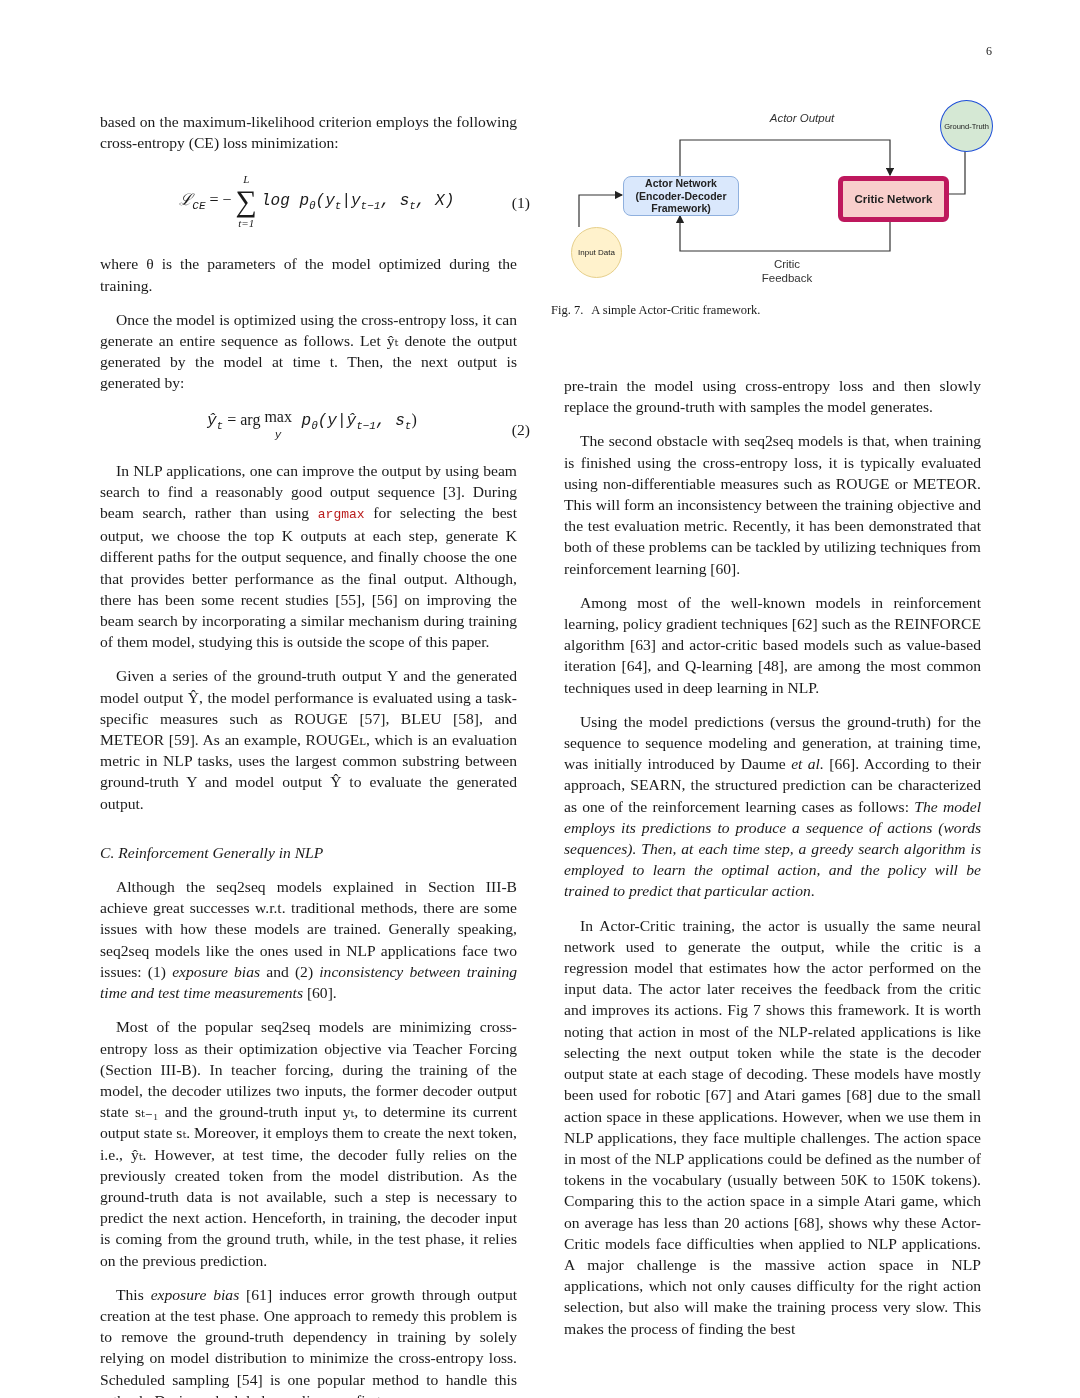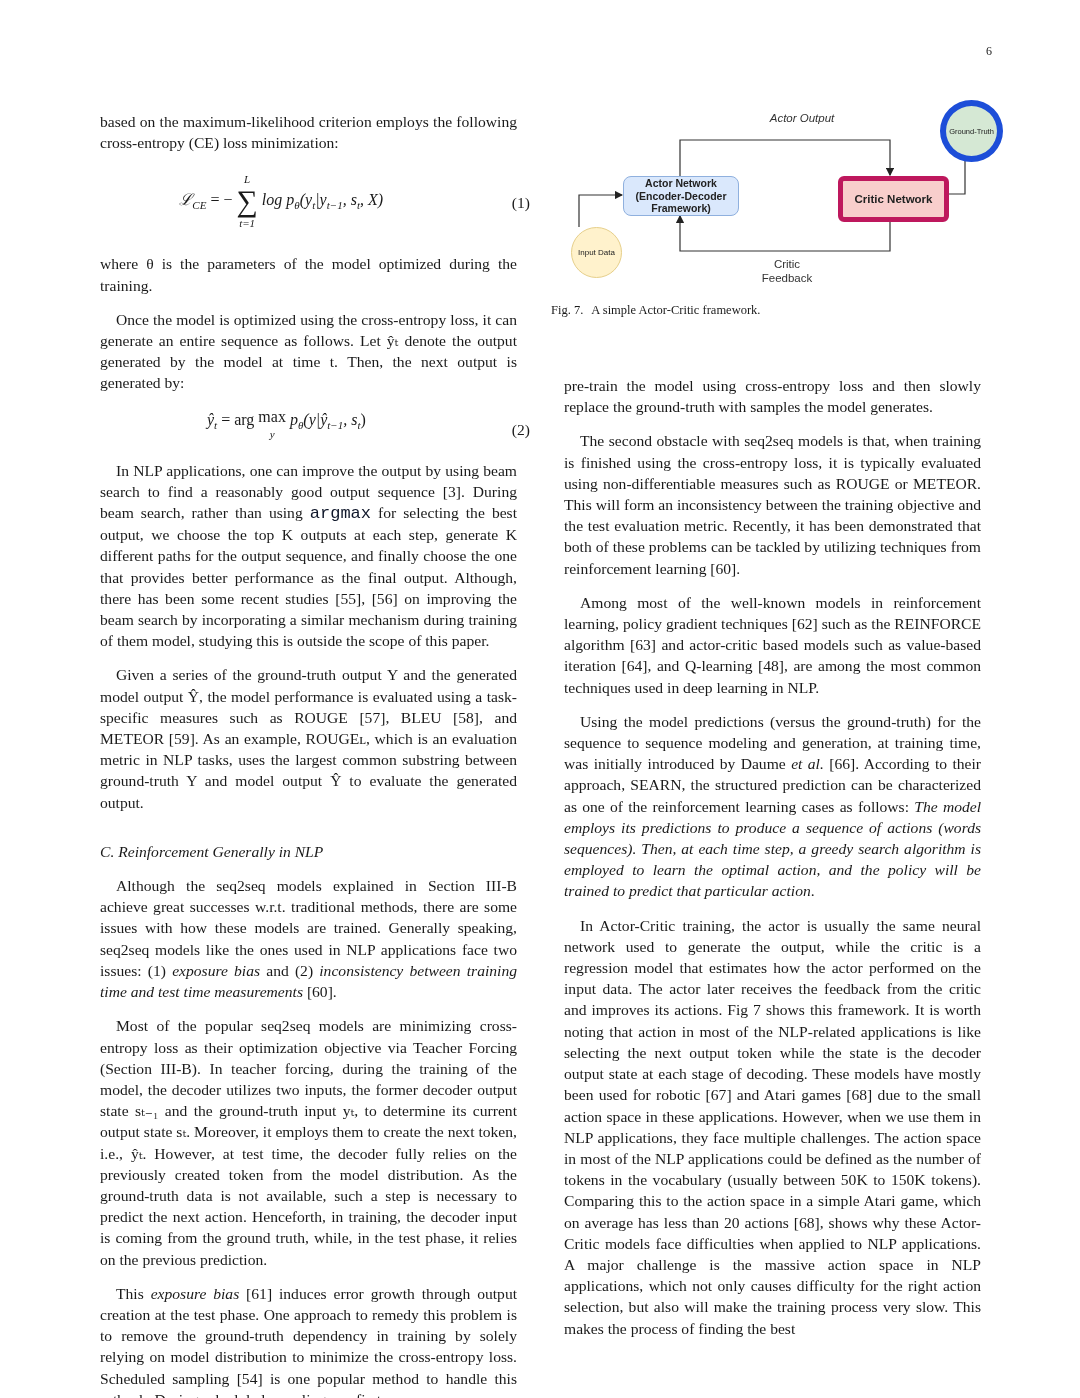--- a/index.html
+++ b/index.html
@@ -8,37 +8,37 @@
   .page-number { position:absolute; top:44px; left:986px; font-size:12px; }
   .col { position:absolute; width:443px; font-size:15.6px; line-height:21.2px; text-align:justify; hyphens:manual; }
   .col-left { left:87px; top:98px; }
   .col-right { left:551px; top:362px; }
   p { margin:13px; }
   .indent { text-indent:16px; }
   .eq { position:relative; height:auto; text-align:center; font-style:normal; }
   .eq-num { position:absolute; right:0; top:50%; transform:translateY(-50%); }
   .eq1 { height:74px; margin:2px 0 4px 0; }
   .eq2 { height:40px; margin:4px 0 6px 0; }
-  .math { font-style:italic; }
+  .math { font-style:italic;font-family:Liberation Mono, monospace; }
   .sumwrap { display:inline-block; text-align:center; vertical-align:middle; line-height:14px; }
   .sumwrap .lim { font-size:11px; font-style:italic; display:block; }
   .sumwrap .sig { font-size:30px; display:block; line-height:30px; }
-  .mono { font-family:"Liberation Mono", "DejaVu Sans Mono", monospace; font-size:17px; color:#0f172a; }
+  .mono { font-family:"Liberation Mono", "DejaVu Sans Mono", monospace; font-size:13px; color:#b91c1c; }
   .it { font-style:italic; }
   .section-heading { font-style:italic; margin-top:28px; margin-bottom:6px; text-align:left; }
 
   
   .figure { position:absolute; left:551px; top:100px; width:445px; height:230px; font-family:"Liberation Sans", "DejaVu Sans", sans-serif; }
   .node { position:absolute; display:flex; align-items:center; justify-content:center; text-align:center; color:#222; }
   .actor-box { left:72px; top:76px; width:114px; height:38px; background:#dae8fc; border:1px solid #8fb0de; border-radius:8px;
                font-weight:bold; font-size:10.5px; line-height:12.5px; }
   .critic-box { left:287px; top:76px; width:101px; height:36px; background:#f8cecc; border:5px solid #be185d; border-radius:6px;
                 font-weight:bold; font-size:11.5px; }
   .input-circle { left:20px; top:127px; width:49px; height:49px; border-radius:50%; background:#fff2cc; border:1px solid #e6cf8a; font-size:8px; }
-  .gt-circle { left:389px; top:0px; width:51px; height:50px; border-radius:50%; background:#d5e8d4; border:6px solid #1d4ed8; font-size:7.5px; }
+  .gt-circle { left:389px; top:0px; width:51px; height:50px; border-radius:50%; background:#d5e8d4; border:1px solid #1d4ed8; font-size:7.5px; }
   .edge-label { position:absolute; font-size:11.5px; color:#333; text-align:center; line-height:14px; }
   .actor-output-label { left:205px; top:11px; width:92px;font-style:italic; }
   .critic-feedback-label { left:198px; top:157px; width:76px; }
   .figure svg { position:absolute; left:0; top:0; }
   .fig-caption { position:absolute; left:551px; top:303px; font-size:12.5px; font-family:"Liberation Serif", "DejaVu Serif", serif; }
   .fig-caption span.label { margin-right:8px; }
 </style>
 </head>
 <body>
 

